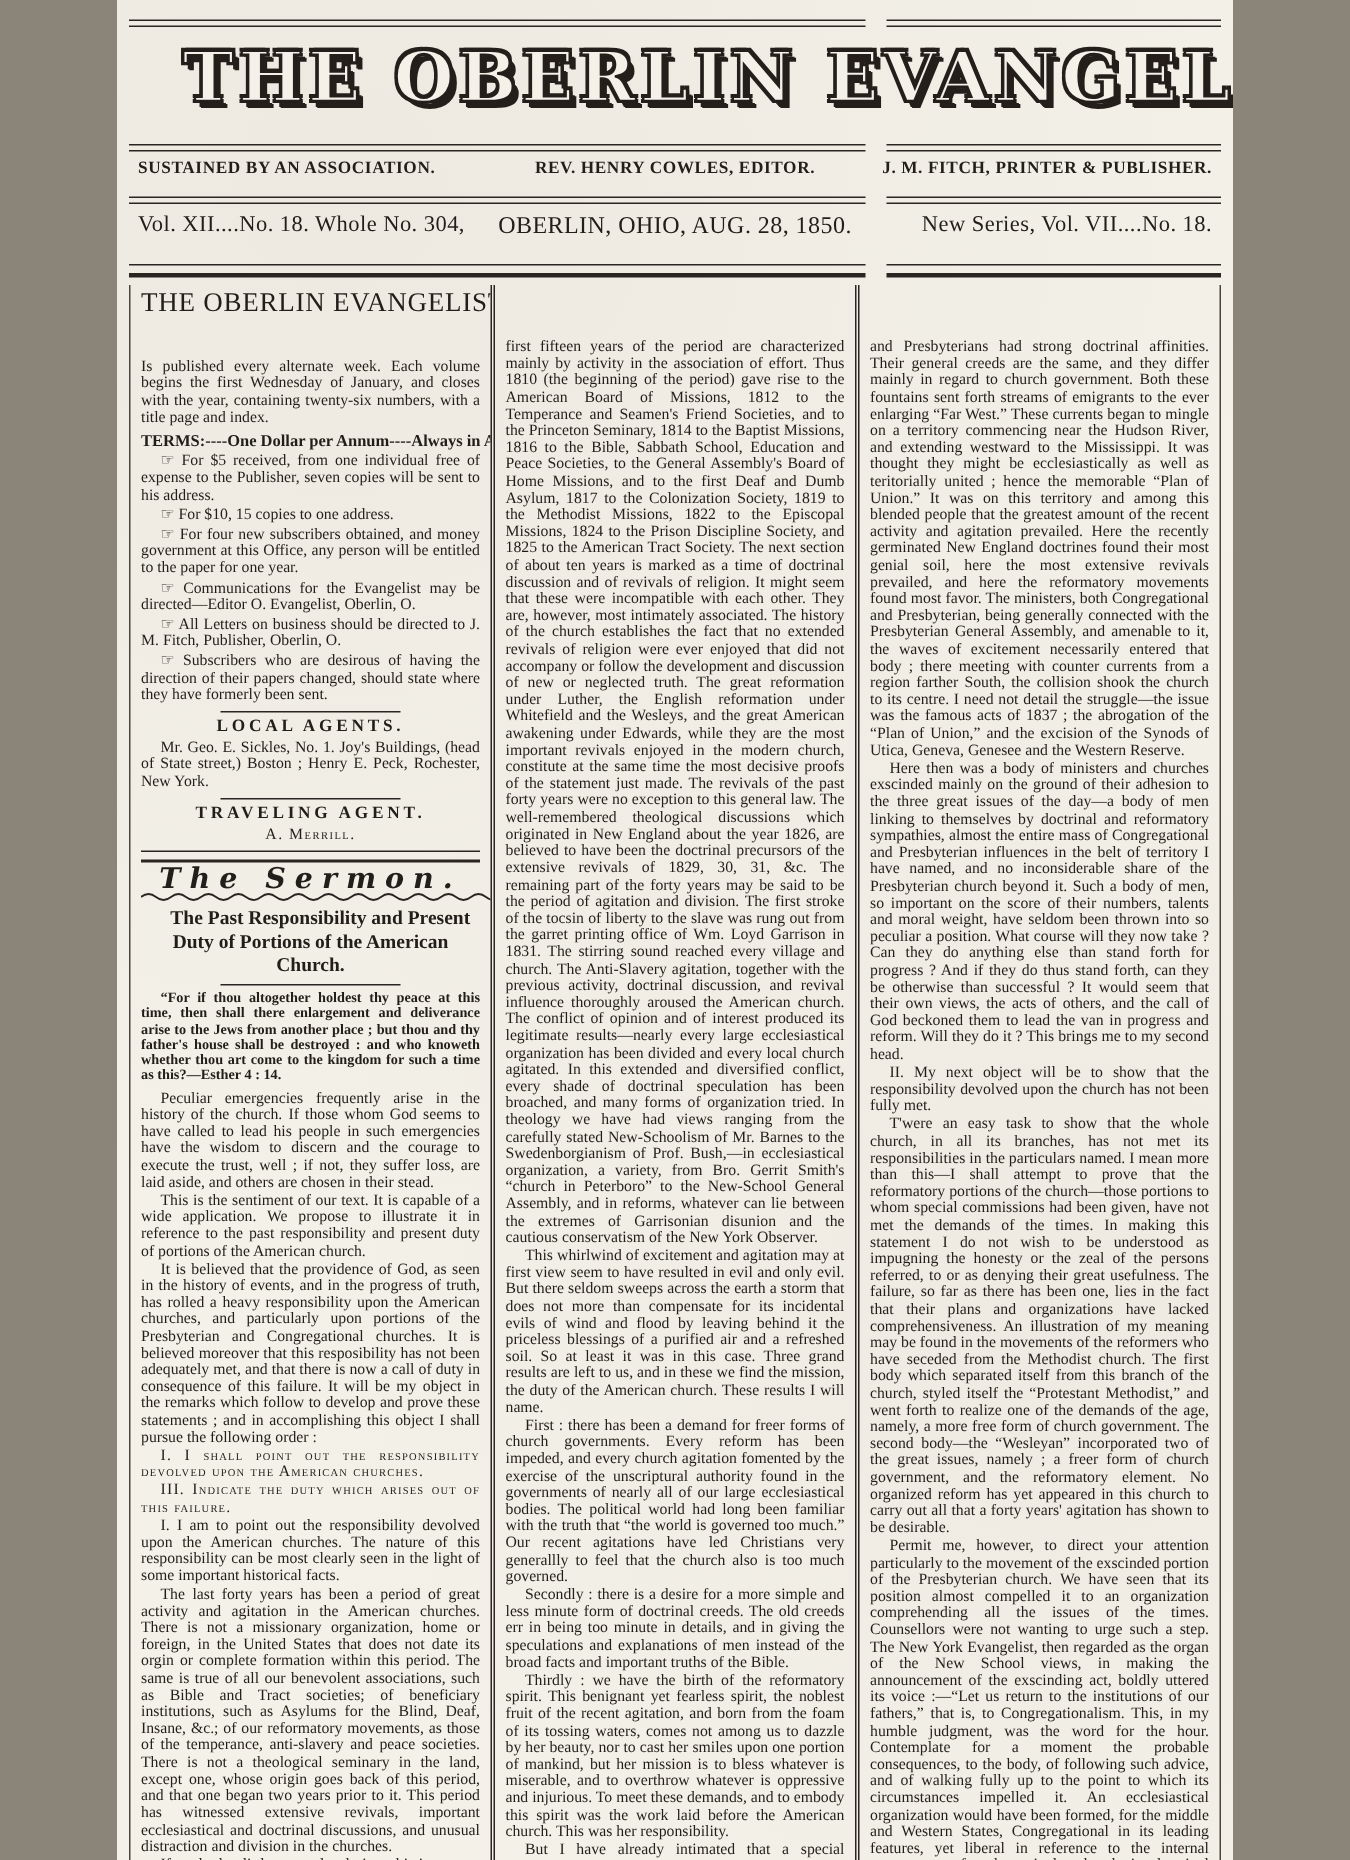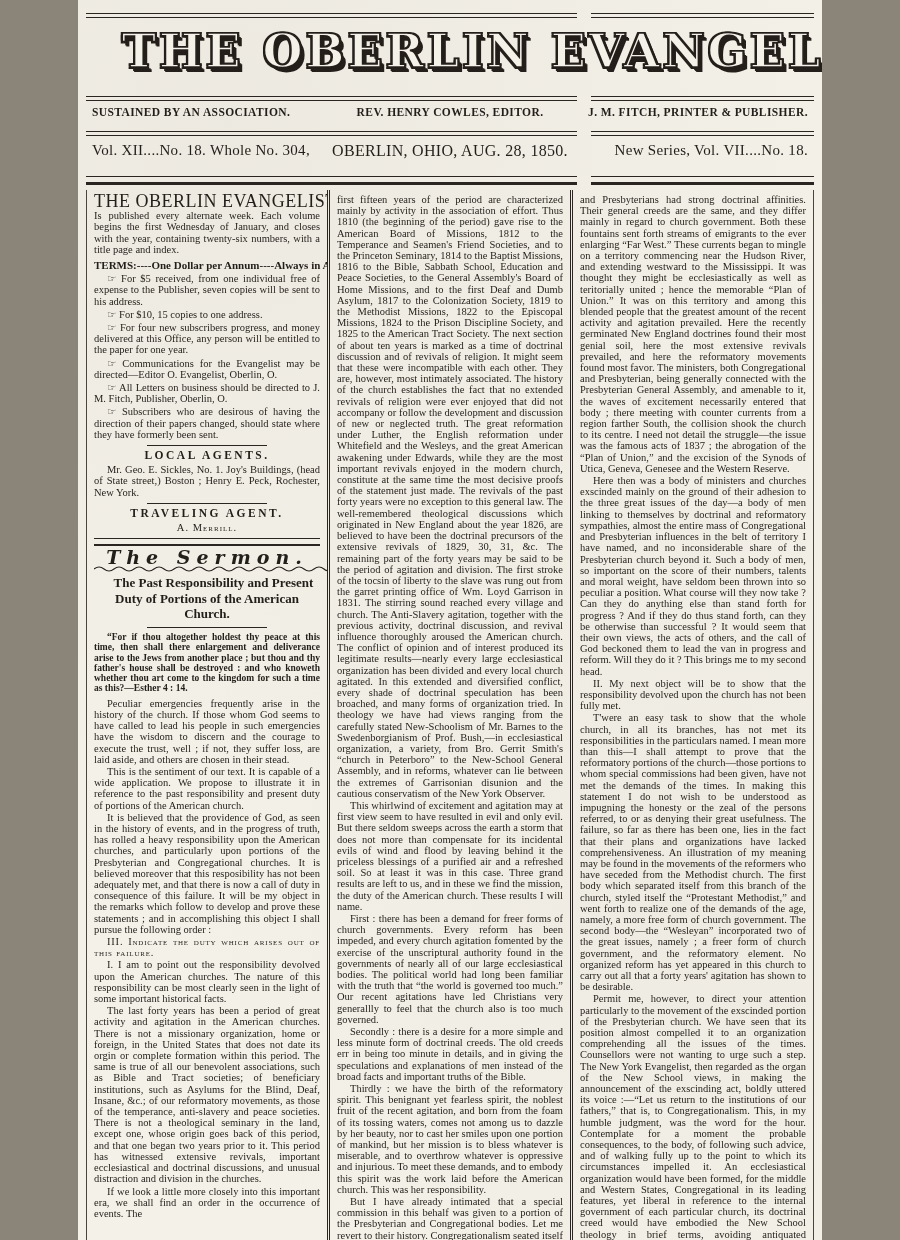--- a/index.html
+++ b/index.html
@@ -37,21 +37,21 @@
   .date-row .c{text-align:center;font-size:16px;}
   .date-row .r{text-align:right;}
   .r1{top:13px}.r2{top:96px}.r3{top:131px}.r4{top:176px}
   
   .columns{position:absolute;top:190px;bottom:0;left:8px;right:8px;display:flex;
     border-left:1px solid #4a443c;border-right:1px solid #4a443c;}
   .col{flex:1;overflow:hidden;padding:4px 7px 0 7px;
     font-size:10.5px;line-height:11.2px;text-align:justify;}
   .col + .col{border-left:3px double #2a2521;}
   .col p{margin:0 0 1px 0;text-indent:13px;}
-  .col p.noind{text-indent:0;}
+  .col p.noind{text-indent:0;margin-top:32px;}
   .col p.sc{font-variant:small-caps;letter-spacing:.8px;}
   .paper-title{font-size:18px;text-align:right;letter-spacing:.5px;white-space:nowrap;
     margin:2px 0 3px 0;font-weight:normal;}
   .terms{font-weight:bold;font-size:11px;margin:5px 0 2px 0 !important;text-indent:0 !important;
     white-space:nowrap;}
   .notice{margin-bottom:2px !important;}
   .rule-short{width:120px;border:0;border-top:1px solid #2a2521;margin:5px auto 4px auto;}
   .agents-head{font-weight:bold;text-align:center;letter-spacing:2.5px;font-size:11.5px;margin:3px 0;}
   .agents-body{text-indent:13px;}
   .agent-name{text-align:center;font-variant:small-caps;letter-spacing:1px;margin:1px 0 4px 0;}
@@ -103,41 +103,42 @@
   </div>
 
   <div class="columns">
 
     <div class="col">
       <div class="paper-title">THE OBERLIN EVANGELIST,</div>
       <p class="noind">Is published every alternate week.  Each volume begins the first Wednesday of January, and closes with the year, containing twenty-six numbers, with a title page and index.</p>
       <p class="terms">TERMS:----One Dollar per Annum----Always in Advance.</p>
       <p class="notice">☞ For $5 received, from one individual free of expense to the Publisher, seven copies will be sent to his address.</p>
       <p class="notice">☞ For $10, 15 copies to one address.</p>
-      <p class="notice">☞ For four new subscribers progress, and money delivered at this Office, any person will be entitled to the paper for one year.</p>
+      <p class="notice">☞ For four new subscribers obtained, and money government at this Office, any person will be entitled to the paper for one year.</p>
       <p class="notice">☞ Communications for the Evangelist may be directed—Editor O. Evangelist, Oberlin, O.</p>
       <p class="notice">☞ All Letters on business should be directed to J. M. Fitch, Publisher, Oberlin, O.</p>
       <p class="notice">☞ Subscribers who are desirous of having the direction of their papers changed, should state where they have formerly been sent.</p>
       <hr class="rule-short">
       <div class="agents-head">LOCAL AGENTS.</div>
       <p class="agents-body">Mr. Geo. E. Sickles, No. 1. Joy's Buildings, (head of State street,) Boston ; Henry E. Peck, Rochester, New York.</p>
       <hr class="rule-short">
       <div class="agents-head">TRAVELING AGENT.</div>
       <div class="agent-name">A. Merrill.</div>
       <div class="col-rule-heavy"></div>
       <div class="sermon-head">The Sermon.</div>
       <svg class="wavy" width="272" height="7" viewBox="0 0 272 7">
         <path d="M0 4 Q 5 0 10 4 T 20 4 T 30 4 T 40 4 T 50 4 T 60 4 T 70 4 T 80 4 T 90 4 T 100 4 T 110 4 T 120 4 T 130 4 T 140 4 T 150 4 T 160 4 T 170 4 T 180 4 T 190 4 T 200 4 T 210 4 T 220 4 T 230 4 T 240 4 T 250 4 T 260 4 T 270 4" stroke="#2a2521" stroke-width="1.2" fill="none"></path>
       </svg>
       <p class="sermon-title">The Past Responsibility and Present Duty of Portions of the American Church.</p>
       <hr class="rule-short">
       <p class="quote">“For if thou altogether holdest thy peace at this time, then shall there enlargement and deliverance arise to the Jews from another place ; but thou and thy father's house shall be destroyed : and who knoweth whether thou art come to the kingdom for such a time as this?—Esther 4 : 14.</p>
       <p>Peculiar emergencies frequently arise in the history of the church.  If those whom God seems to have called to lead his people in such emergencies have the wisdom to discern and the courage to execute the trust, well ; if not, they suffer loss, are laid aside, and others are chosen in their stead.</p>
       <p>This is the sentiment of our text.  It is capable of a wide application.  We propose to illustrate it in reference to the past responsibility and present duty of portions of the American church.</p>
       <p>It is believed that the providence of God, as seen in the history of events, and in the progress of truth, has rolled a heavy responsibility upon the American churches, and particularly upon portions of the Presbyterian and Congregational churches.  It is believed moreover that this resposibility has not been adequately met, and that there is now a call of duty in consequence of this failure.  It will be my object in the remarks which follow to develop and prove these statements ; and in accomplishing this object I shall pursue the following order :</p>
+      <p class="sc">I. I shall point out the responsibility devolved upon the American churches.</p>
       <p class="sc">III. Indicate the duty which arises out of this failure.</p>
       <p>I. I am to point out the responsibility devolved upon the American churches.  The nature of this responsibility can be most clearly seen in the light of some important historical facts.</p>
       <p>The last forty years has been a period of great activity and agitation in the American churches.  There is not a missionary organization, home or foreign, in the United States that does not date its orgin or complete formation within this period.  The same is true of all our benevolent associations, such as Bible and Tract societies; of beneficiary institutions, such as Asylums for the Blind, Deaf, Insane, &amp;c.; of our reformatory movements, as those of the temperance, anti-slavery and peace societies.  There is not a theological seminary in the land, except one, whose origin goes back of this period, and that one began two years prior to it.  This period has witnessed extensive revivals, important ecclesiastical and doctrinal discussions, and unusual distraction and division in the churches.</p>
       <p>If we look a little more closely into this important era, we shall find an order in the occurrence of events.  The</p>
     </div>
 
     <div class="col">
       <p class="noind">first fifteen years of the period are characterized mainly by activity in the association of effort.  Thus 1810 (the beginning of the period) gave rise to the American Board of Missions, 1812 to the Temperance and Seamen's Friend Societies, and to the Princeton Seminary, 1814 to the Baptist Missions, 1816 to the Bible, Sabbath School, Education and Peace Societies, to the General Assembly's Board of Home Missions, and to the first Deaf and Dumb Asylum, 1817 to the Colonization Society, 1819 to the Methodist Missions, 1822 to the Episcopal Missions, 1824 to the Prison Discipline Society, and 1825 to the American Tract Society.  The next section of about ten years is marked as a time of doctrinal discussion and of revivals of religion.  It might seem that these were incompatible with each other.  They are, however, most intimately associated.  The history of the church establishes the fact that no extended revivals of religion were ever enjoyed that did not accompany or follow the development and discussion of new or neglected truth.  The great reformation under Luther, the English reformation under Whitefield and the Wesleys, and the great American awakening under Edwards, while they are the most important revivals enjoyed in the modern church, constitute at the same time the most decisive proofs of the statement just made.  The revivals of the past forty years were no exception to this general law.  The well-remembered theological discussions which originated in New England about the year 1826, are believed to have been the doctrinal precursors of the extensive revivals of 1829, 30, 31, &amp;c.  The remaining part of the forty years may be said to be the period of agitation and division.  The first stroke of the tocsin of liberty to the slave was rung out from the garret printing office of Wm. Loyd Garrison in 1831.  The stirring sound reached every village and church.  The Anti-Slavery agitation, together with the previous activity, doctrinal discussion, and revival influence thoroughly aroused the American church.  The conflict of opinion and of interest produced its legitimate results—nearly every large ecclesiastical organization has been divided and every local church agitated.  In this extended and diversified conflict, every shade of doctrinal speculation has been broached, and many forms of organization tried.  In theology we have had views ranging from the carefully stated New-Schoolism of Mr. Barnes to the Swedenborgianism of Prof. Bush,—in ecclesiastical organization, a variety, from Bro. Gerrit Smith's “church in Peterboro” to the New-School General Assembly, and in reforms, whatever can lie between the extremes of Garrisonian disunion and the cautious conservatism of the New York Observer.</p>
       <p>This whirlwind of excitement and agitation may at first view seem to have resulted in evil and only evil.  But there seldom sweeps across the earth a storm that does not more than compensate for its incidental evils of wind and flood by leaving behind it the priceless blessings of a purified air and a refreshed soil.  So at least it was in this case.  Three grand results are left to us, and in these we find the mission, the duty of the American church.  These results I will name.</p>
       <p>First : there has been a demand for freer forms of church governments.  Every reform has been impeded, and every church agitation fomented by the exercise of the unscriptural authority found in the governments of nearly all of our large ecclesiastical bodies.  The political world had long been familiar with the truth that “the world is governed too much.”  Our recent agitations have led Christians very generallly to feel that the church also is too much governed.</p>

